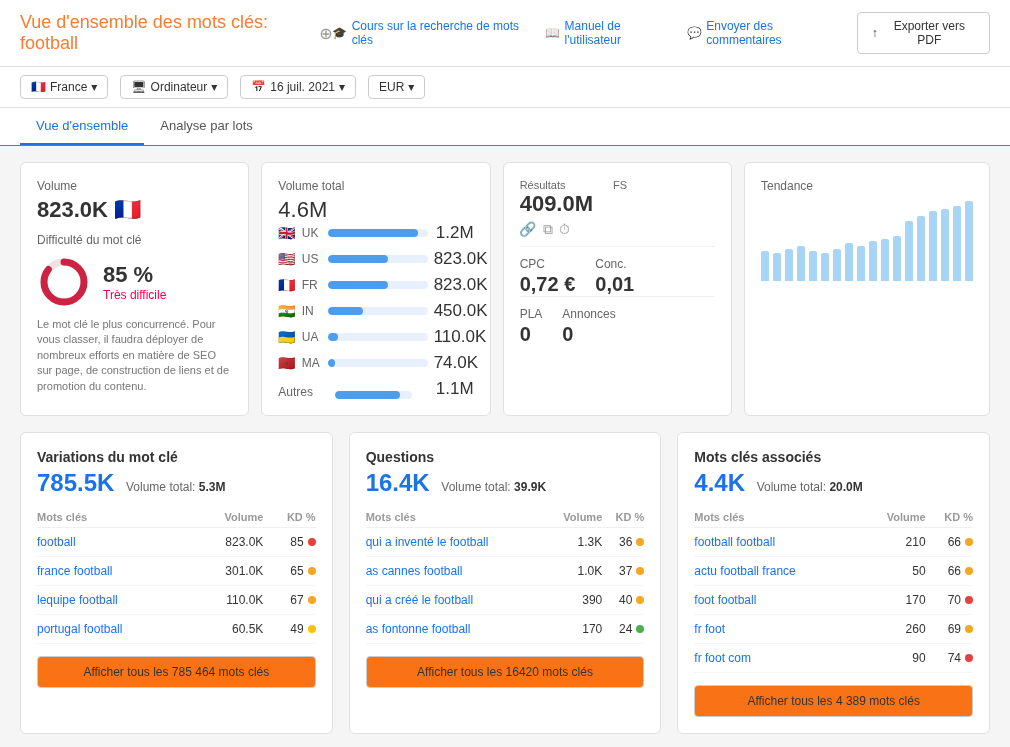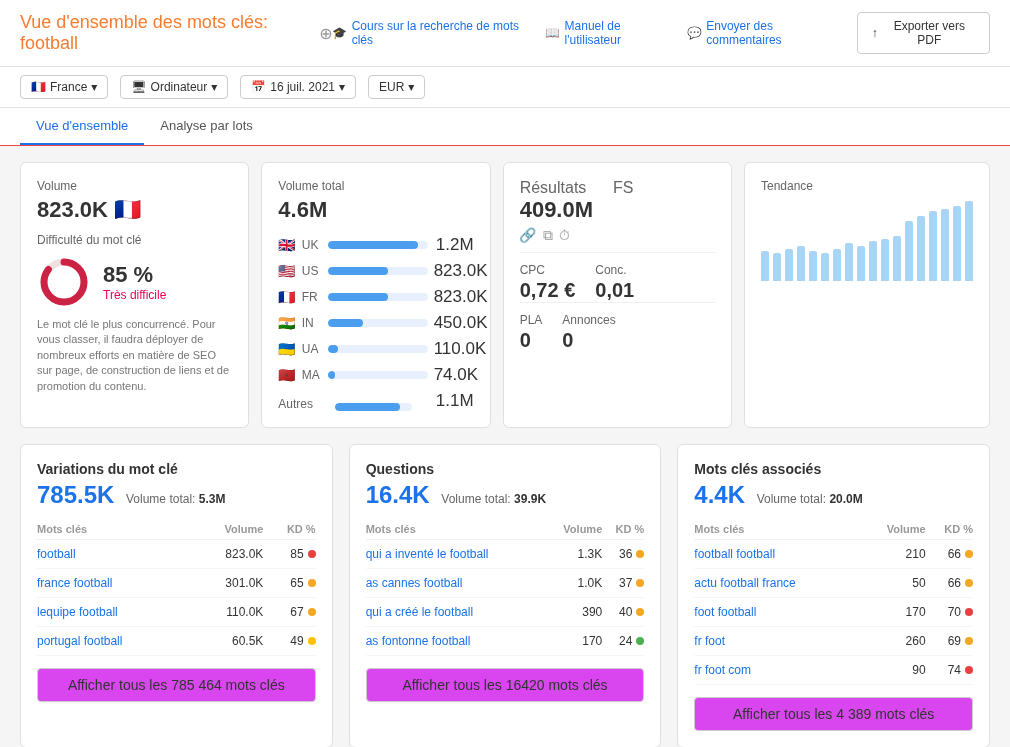--- a/index.html
+++ b/index.html
@@ -94,32 +94,32 @@
     .card-value { font-size: 22px; font-weight: bold; color: #333; display: flex; align-items: center; gap: 6px; }
     .card-sub-label { font-size: 12px; color: #666; margin-top: 10px; margin-bottom: 4px; }
     
     .difficulty-section { display: flex; align-items: center; gap: 12px; margin-top: 8px; }
     .donut-container { position: relative; width: 54px; height: 54px; }
     .donut-container svg { transform: rotate(-90deg); }
     .difficulty-text { font-size: 12px; color: #e05; }
     .difficulty-pct { font-size: 22px; font-weight: bold; color: #333; }
     .difficulty-desc { font-size: 11px; color: #777; margin-top: 8px; line-height: 1.4; }
 
-    .volume-total-card .total-value { font-size: 22px; font-weight: bold; color: #333; margin-bottom: 12px; }
+    .volume-total-card .total-value { font-size: 22px; font-weight: normal; color: #333; }
     .country-row { display: flex; align-items: center; gap: 6px; margin-bottom: 6px; font-size: 12px; }
     .country-flag { font-size: 14px; }
     .country-name { width: 20px; color: #666; }
     .bar-bg { flex: 1; height: 8px; background: #e8f0fe; border-radius: 4px; overflow: hidden; }
     .bar-fill { height: 100%; background: #4a9eed; border-radius: 4px; }
     .country-val { width: 40px; text-align: right; color: #333; font-weight: 500; font-size: 17px; }
     .others-row { font-size: 12px; color: #666; display: flex; align-items: flex-end; gap: 22px; margin-top: 4px; }
 
     .results-cpc-card .top-row { display: flex; gap: 20px; margin-bottom: 8px; }
     .stat-block { }
-    .stat-label { font-size: 16px; color: #666; }
+    .stat-label { font-size: 11px; color: #666; }
     .stat-value { font-size: 22px; font-weight: bold; color: #333; }
     .stat-icons { display: flex; gap: 6px; margin-top: 4px; }
     .stat-icon { color: #999; font-size: 14px; }
     .bottom-row { display: flex; gap: 20px; padding-top: 10px; border-top: 1px solid #f0f0f0; }
     .bottom-stat-label { font-size: 12px; color: #666; margin-bottom: 2px; }
     .bottom-stat-value { font-size: 20px; font-weight: bold; color: #333; }
 
     .trend-card { }
     .trend-title { font-size: 12px; color: #666; margin-bottom: 8px; }
     .trend-bars { display: flex; align-items: flex-end; gap: 4px; height: 80px; }
@@ -153,25 +153,25 @@
     .dot-red { background: #e84040; }
     .dot-orange { background: #f5a623; }
     .dot-green { background: #4caf50; }
     .dot-yellow { background: #ffc107; }
 
     .show-all-btn {
       display: block;
       width: 100%;
       margin-top: 12px;
       padding: 8px;
-      background: #d946ef;
+      background: #f97316;
       border: 1px solid #ccc;
       border-radius: 4px;
       cursor: pointer;
-      font-size: 14px;
+      font-size: 12px;
       color: #333;
       text-align: center;
     }
   </style>
 </head>
 <body>
 
 <div class="top-bar">
   <div class="top-bar-left">
     <span class="page-title">

